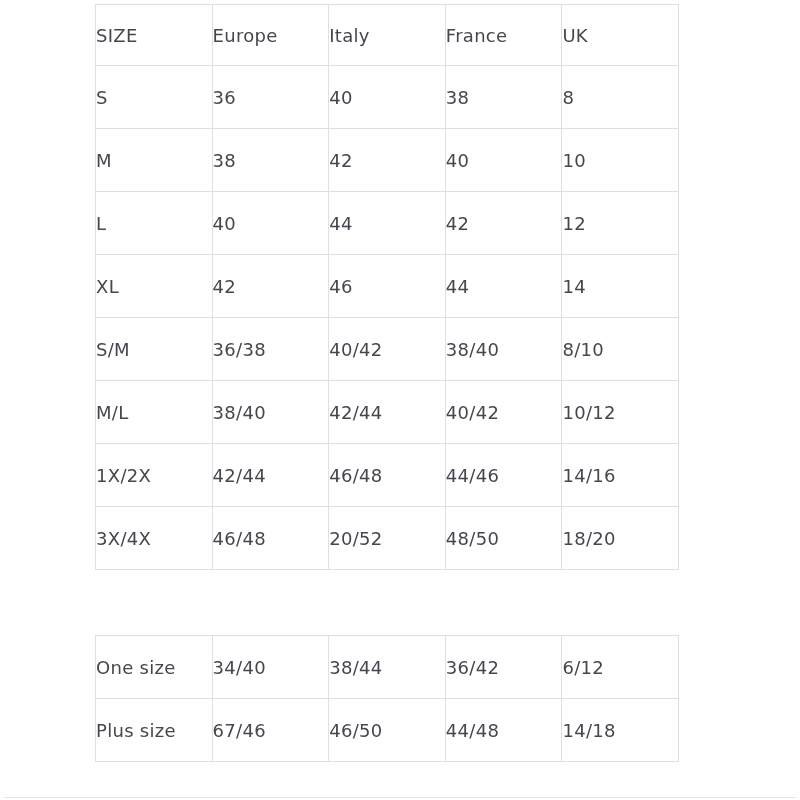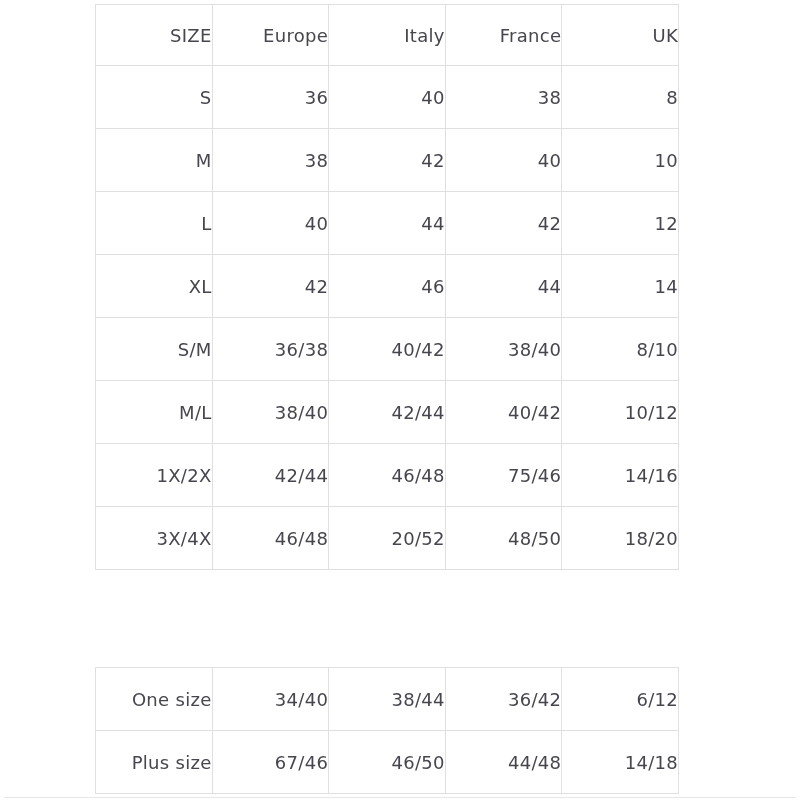--- a/index.html
+++ b/index.html
@@ -14,33 +14,33 @@
   table.size-table {
     position: absolute;
     left: 95px;
     width: 584px;
     border-collapse: collapse;
     table-layout: fixed;
     background: #ffffff;
   }
   table.size-table td, table.size-table th {
     border: 1px solid #e0e0e0;
-    text-align: right;
+    text-align: left;
     vertical-align: middle;
     color: #46464e;
     font-size: 18px;
     font-weight: 400;
     letter-spacing: 0.3px;
     margin-top: 48px;
   }
   table.main-table { top: 4px; }
   table.main-table thead tr { height: 61px; }
   table.main-table tbody tr { height: 63px; }
 
-  table.special-table { top: 667px; }
+  table.special-table { top: 635px; }
   table.special-table tbody tr { height: 63px; }
 
   th.header-cell, td.size-col {
     font-weight: 700;
     font-size: 17px;
     color: #303138;
   }
 
   .bottom-rule {
     position: absolute;
@@ -106,21 +106,21 @@
         <td class="size-col">M/L</td>
         <td>38/40</td>
         <td>42/44</td>
         <td>40/42</td>
         <td>10/12</td>
       </tr>
       <tr>
         <td class="size-col">1X/2X</td>
         <td>42/44</td>
         <td>46/48</td>
-        <td>75/46</td>
+        <td>44/46</td>
         <td>14/16</td>
       </tr>
       <tr>
         <td class="size-col">3X/4X</td>
         <td>46/48</td>
         <td>20/52</td>
         <td>48/50</td>
         <td>18/20</td>
       </tr>
     </tbody>

